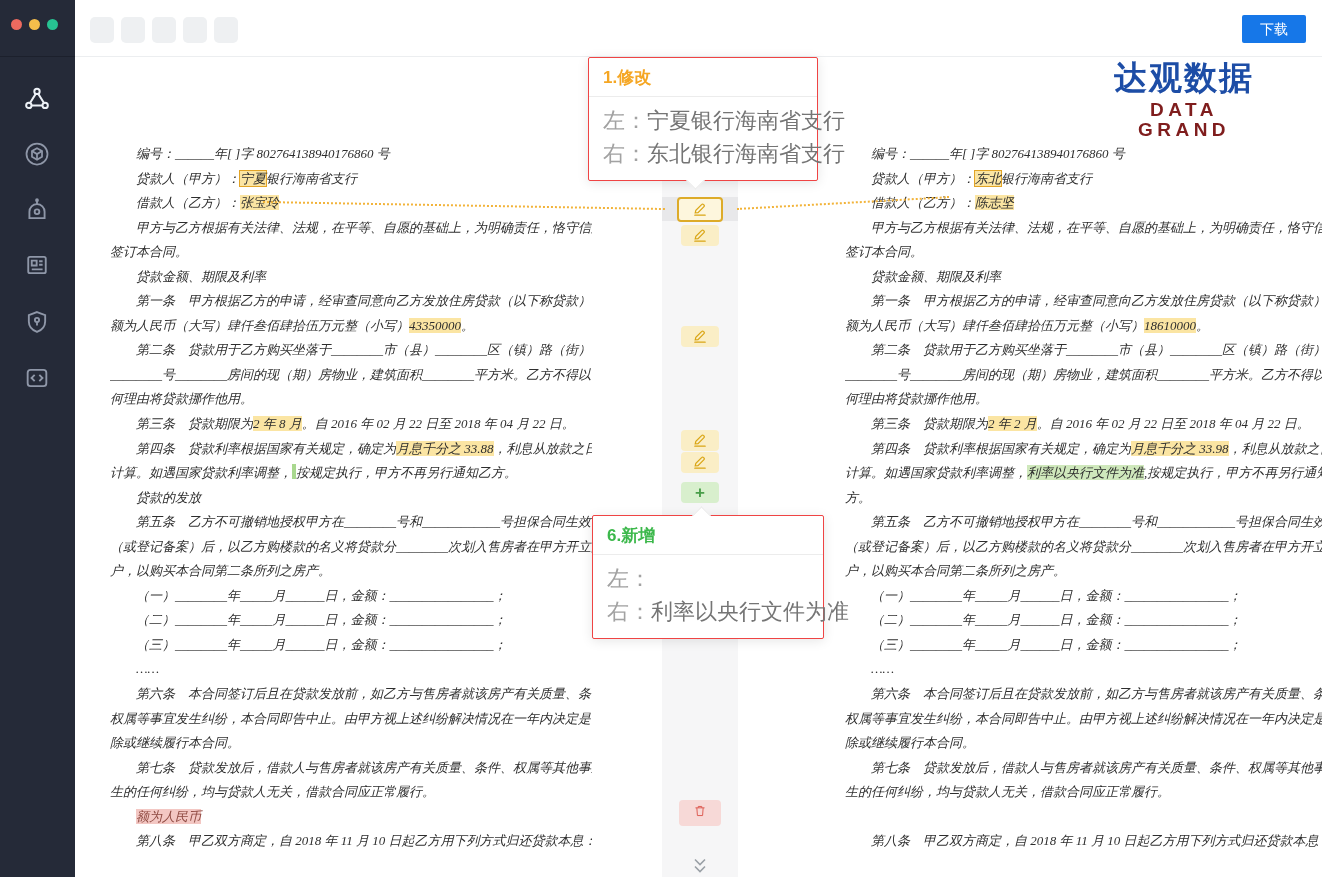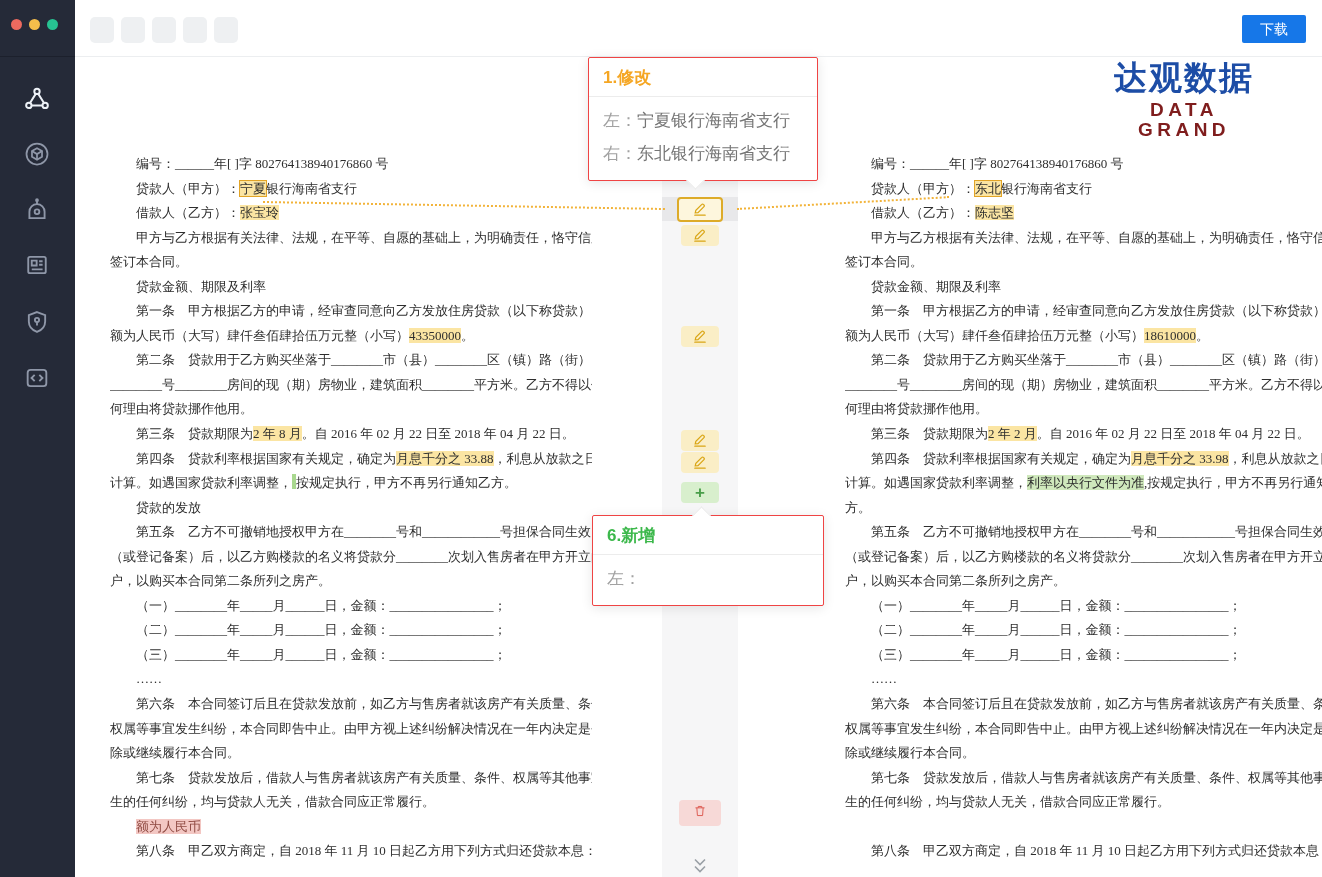--- a/index.html
+++ b/index.html
@@ -23,22 +23,22 @@
   .skel{position:absolute;top:17px;width:24px;height:26px;border-radius:5px;background:#eef0f2;}
   .download-btn{position:absolute;left:1167px;top:15px;width:64px;height:28px;background:#1677e8;
           color:#fff;font-size:14px;text-align:center;line-height:28px;border-radius:2px;cursor:pointer;}
 
   
   .brand{position:absolute;left:1102px;top:60px;width:164px;text-align:center;z-index:15;}
   .brand-cn{font-size:33px;font-weight:700;color:#1d4da6;letter-spacing:2px;line-height:36px;}
   .brand-en{font-size:19px;font-weight:700;color:#7f1d1d;letter-spacing:4.5px;margin-top:4px;line-height:20px;}
 
   
-  .doc{position:absolute;top:152px;width:482px;height:719px;overflow:hidden;
-       font-family:"Liberation Serif","DejaVu Serif",serif;font-size:13px;color:#2e2e2e;z-index:5;}
+  .doc{position:absolute;top:142px;width:482px;height:719px;overflow:hidden;
+       font-family:"Liberation Serif","DejaVu Serif",serif;font-size:13px;color:#2e2e2e;z-index:5;font-style:italic;}
   .doc-left{left:110px;}
   .doc-right{left:845px;}
   .docline{height:24.55px;line-height:24.55px;white-space:pre;}
   .hl-y{background:#fbe5a3;}
   .hl-yb{background:#fbe5a3;box-shadow:0 0 0 1px #e2a426;}
   .hl-g{background:#cfe8bc;}
   .hl-r{background:#f3c7c3;color:#8f4a42;}
   .hl-ins{display:inline-block;width:4px;height:15px;background:#a9d88f;vertical-align:-2px;}
 
   
@@ -62,21 +62,21 @@
 
   
   .tooltip{position:absolute;background:#fff;border:1px solid #ef4444;border-radius:2px;
            box-shadow:0 2px 12px rgba(0,0,0,.10);z-index:25;width:228px;}
   .tt-1{left:588px;top:57px;}
   .tt-6{left:592px;top:515px;width:230px;}
   .tt-head{padding:8px 14px 7px;font-size:17px;font-weight:700;border-bottom:1px solid #ececec;}
   .t-orange{color:#f5a623;}
   .t-green{color:#3cb84b;}
   .tt-body{padding:7px 14px 10px;}
-  .tt-row{font-size:17px;line-height:33px;white-space:nowrap;}
+  .tt-row{font-size:22px;line-height:33px;white-space:nowrap;}
   .tt-label{color:#a2a2a2;}
   .tt-value{color:#757575;}
   .caret{position:absolute;width:12px;height:12px;background:#fff;transform:rotate(45deg);}
   .caret-down{bottom:-7px;left:100px;border-right:1px solid #ebebeb;border-bottom:1px solid #ebebeb;}
   .caret-up{top:-7px;left:102px;border-left:1px solid #ebebeb;border-top:1px solid #ebebeb;}
 </style>
 </head>
 <body>
 
 <aside class="sidebar">
@@ -286,15 +286,18 @@
   </div>
   <div class="caret caret-down"></div>
 </div>
 
 <div class="tooltip tt-6">
   <div class="tt-head t-green">6.新增</div>
   <div class="tt-body">
     <div class="tt-row">
       <span class="tt-label">左：</span><span class="tt-value"></span>
     </div>
+    <div class="tt-row">
+      <span class="tt-label">右：</span><span class="tt-value">利率以央行文件为准</span>
+    </div>
   </div>
   <div class="caret caret-up"></div>
 </div>
 
 </body></html>

